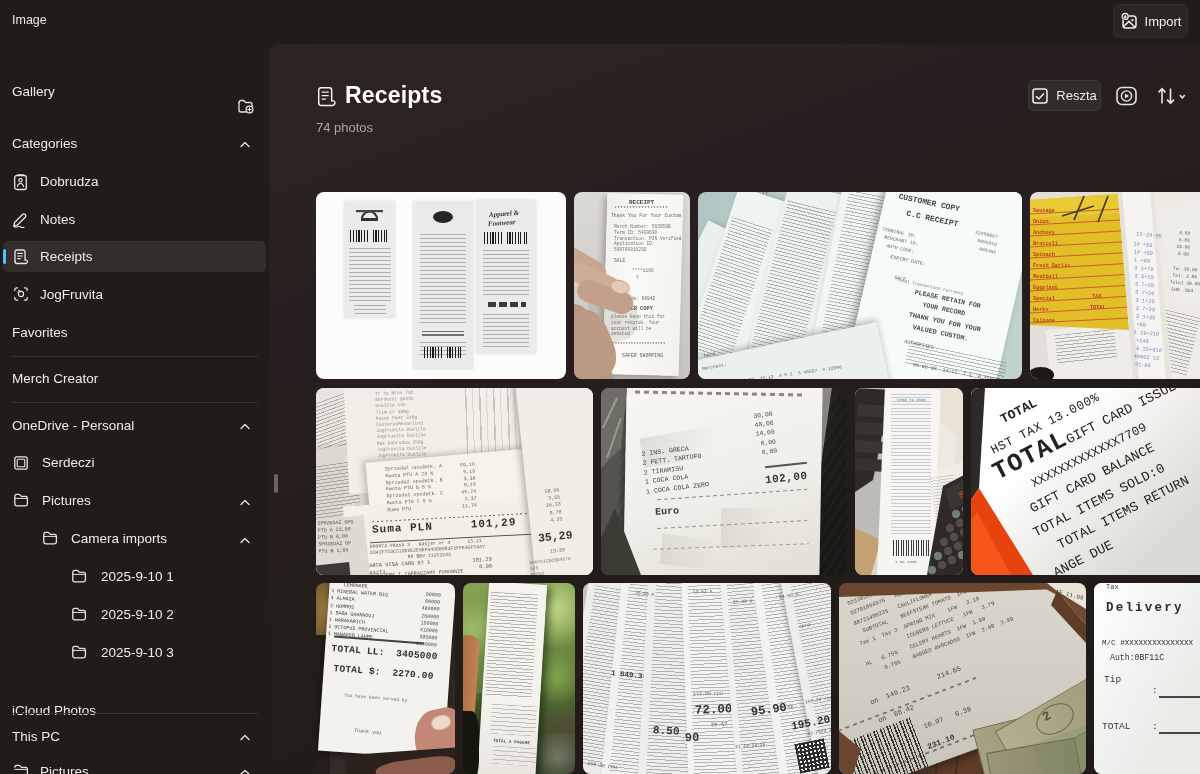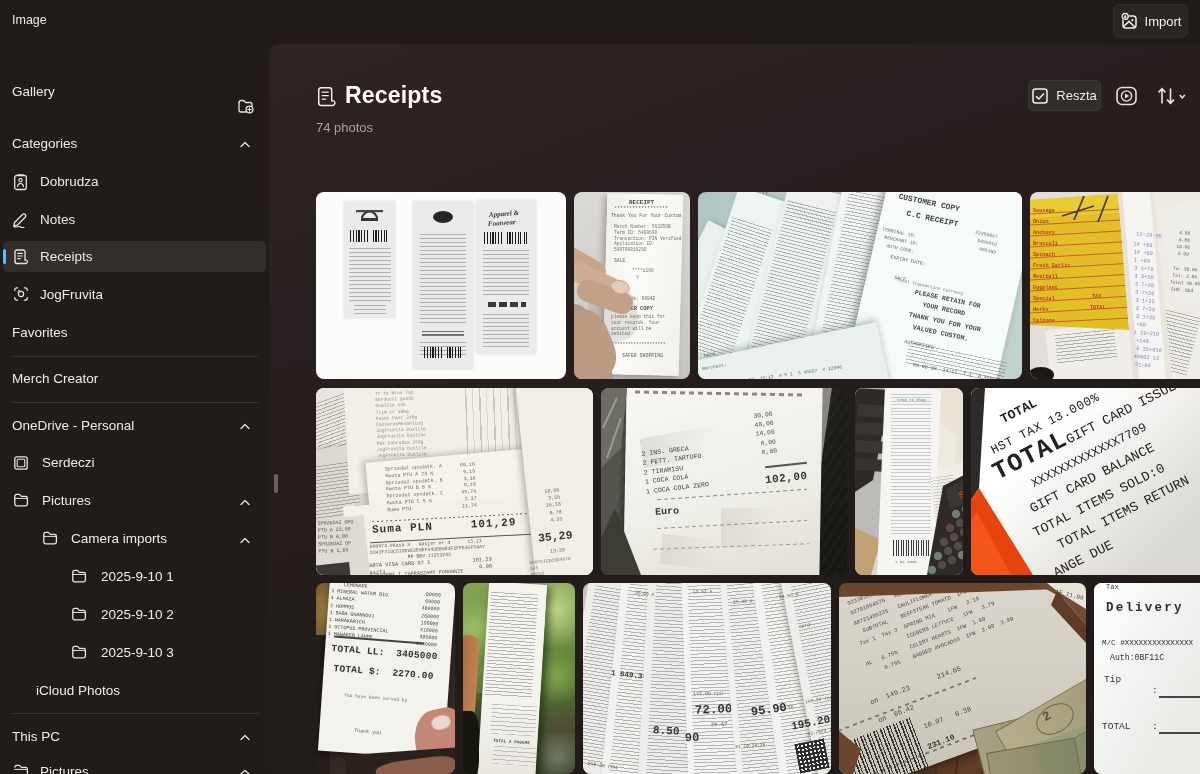--- a/index.html
+++ b/index.html
@@ -62,21 +62,21 @@
   <div class="sep" style="top:356px;"></div>
   <div class="navtext" style="top:371px;">Merch Creator</div>
   <div class="sep" style="top:402px;"></div>
   <div class="navtext" style="top:418px;">OneDrive - Personal</div>
   <div class="navtext" style="left:42px; top:455px;">Serdeczi</div>
   <div class="navtext" style="left:42px; top:493px;">Pictures</div>
   <div class="navtext" style="left:71px; top:531px;">Camera imports</div>
   <div class="navtext" style="left:101px; top:569px;">2025-9-10 1</div>
   <div class="navtext" style="left:101px; top:607px;">2025-9-10 2</div>
   <div class="navtext" style="left:101px; top:645px;">2025-9-10 3</div>
-  <div class="navtext" style="top:683px;margin-left:24px;">iCloud Photos</div>
+  <div class="navtext" style="top:703px;">iCloud Photos</div>
   <div class="sep" style="top:713px;"></div>
   <div class="navtext" style="top:729px;">This PC</div>
   <div class="navtext" style="left:40px; top:764px;">Pictures</div>
   <div class="abs" id="handle"></div>
   <svg class="abs" id="sideicons" style="left:0;top:0;" width="280" height="774" viewBox="0 0 280 774" fill="none" stroke="#eae6e4" stroke-width="1.3" stroke-linecap="round" stroke-linejoin="round">
 
     <g transform="translate(238,99)">
       <path d="M1 3.5 A2 2 0 0 1 3 1.5 H5.6 L7.6 3.5 H12 A2 2 0 0 1 14 5.5 V7"></path>
       <path d="M1 3.5 V11 A2 2 0 0 0 3 13 H8"></path>
       <circle cx="11.5" cy="10.5" r="3.4"></circle>

